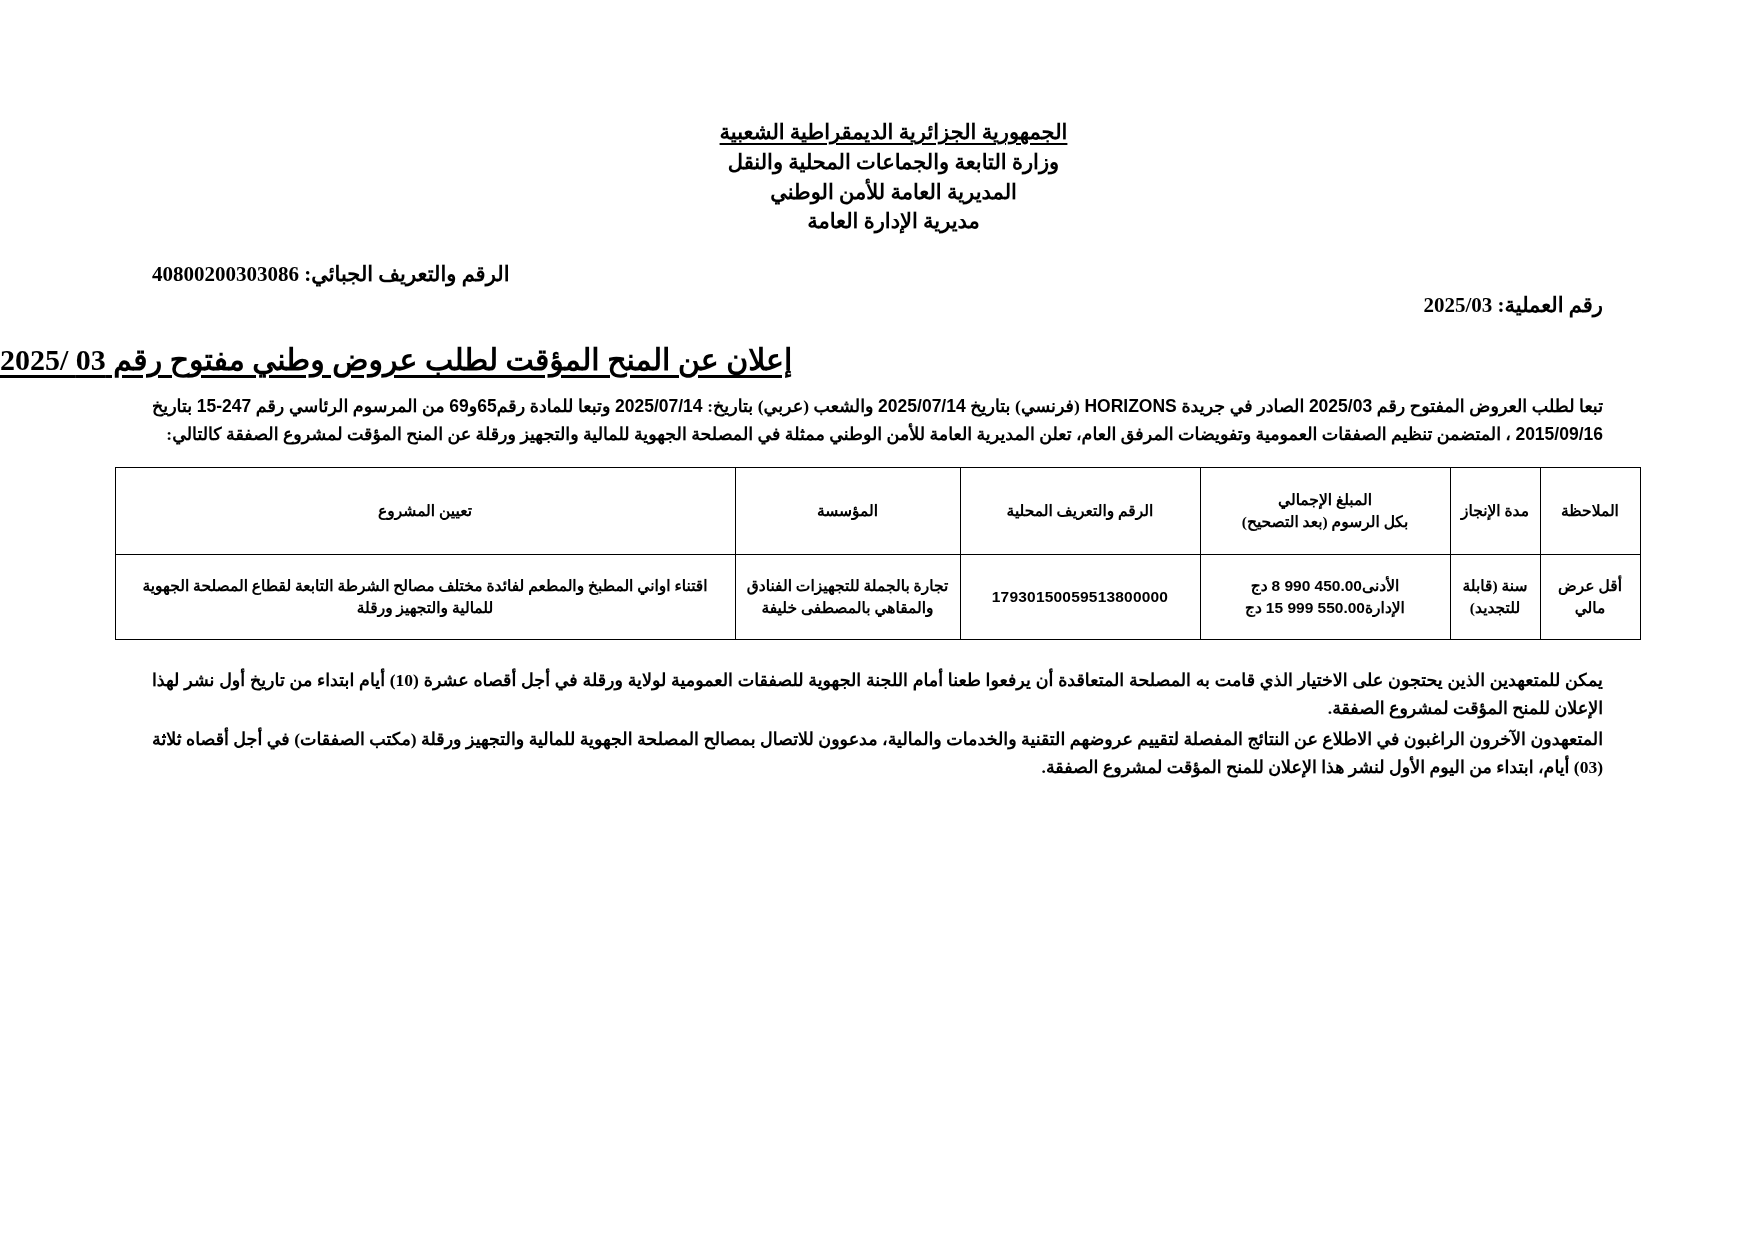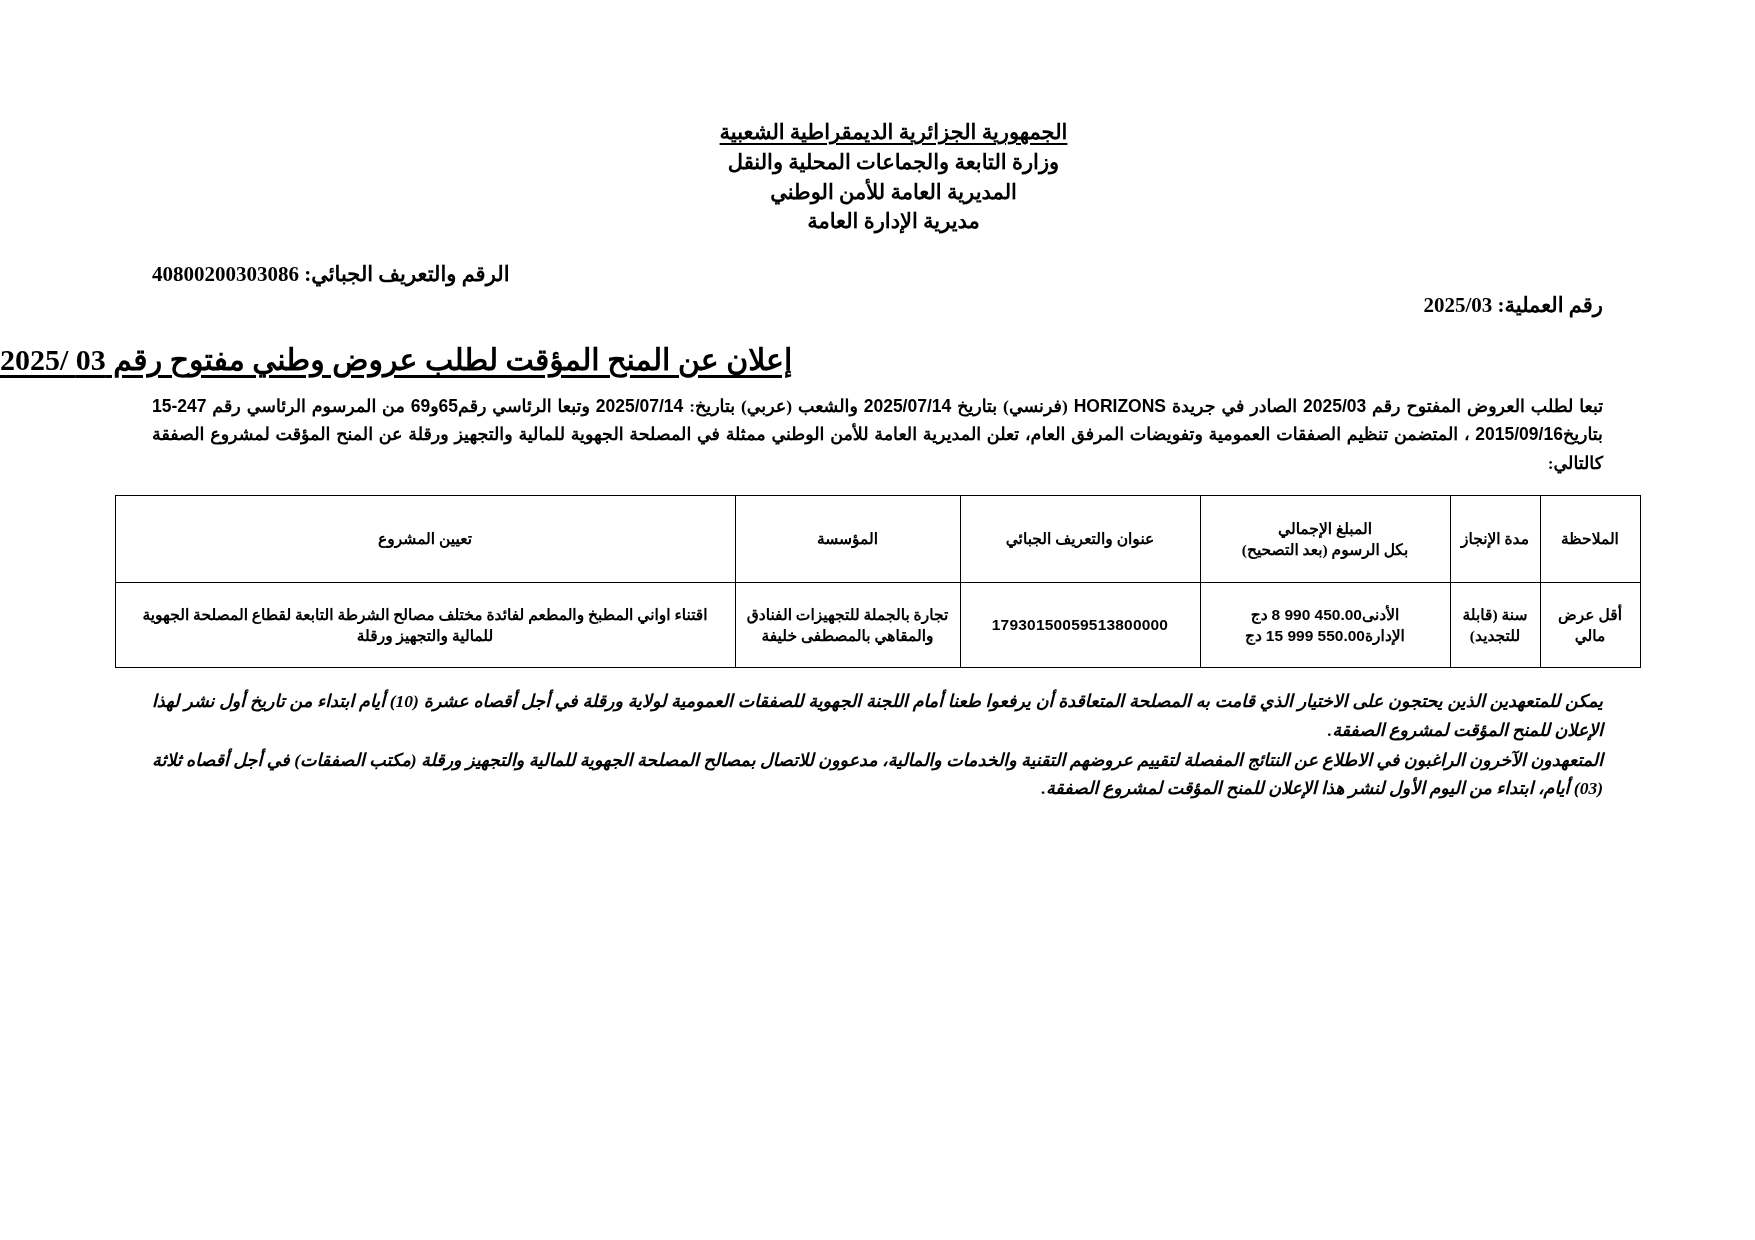--- a/index.html
+++ b/index.html
@@ -153,26 +153,25 @@
   }
   td.org-cell {
     font-size: 15px;
     line-height: 1.36;
   }
 
   
   .closing {
     padding-right: 152px;
     padding-left: 152px;
-    margin-top: 19px;
+    margin-top: 26px;
     font-size: 17.5px;
     font-weight: bold;
     line-height: 1.62;
     text-align: justify;
-    font-style: italic;
   }
   .closing p {
     margin: 0 0 2px 0;
   }
 </style>
 </head>
 <body>
 
 <div class="page">
 
@@ -198,21 +197,21 @@
 
   <div class="intro">
     <span>تبعا لطلب العروض المفتوح رقم</span>
     <span class="lat">2025/03</span>
     <span>الصادر في جريدة</span>
     <span class="lat">HORIZONS</span>
     <span>(فرنسي) بتاريخ</span>
     <span class="lat">2025/07/14</span>
     <span>والشعب (عربي) بتاريخ:</span>
     <span class="lat">2025/07/14</span>
-    <span>وتبعا الرئاسي</span>
+    <span>وتبعا للمادة</span>
     <span>رقم</span><span class="lat">65</span><span>و</span><span class="lat">69</span>
     <span>من المرسوم الرئاسي رقم</span>
     <span class="lat">15-247</span>
     <span>بتاريخ</span><span class="lat">2015/09/16</span>
     <span>، المتضمن تنظيم الصفقات العمومية وتفويضات المرفق العام، تعلن المديرية العامة للأمن الوطني</span>
     <span>ممثلة في المصلحة الجهوية للمالية والتجهيز ورقلة عن المنح المؤقت لمشروع الصفقة كالتالي:</span>
   </div>
 
   <table class="award">
     <colgroup>
@@ -224,21 +223,21 @@
         <col class="c-project">
     </colgroup>
     <thead>
       <tr>
         <th>الملاحظة</th>
         <th>مدة الإنجاز</th>
         <th>
           <div>المبلغ الإجمالي</div>
           <div>بكل الرسوم (بعد التصحيح)</div>
         </th>
-        <th>عنوان والتعريف الجبائي</th>
+        <th>الرقم والتعريف المحلية</th>
         <th>المؤسسة</th>
         <th>تعيين المشروع</th>
       </tr>
     </thead>
     <tbody>
       <tr>
         <td>أقل عرض مالي</td>
         <td>سنة (قابلة للتجديد)</td>
         <td class="amount-cell">
           <div class="amt-line">

